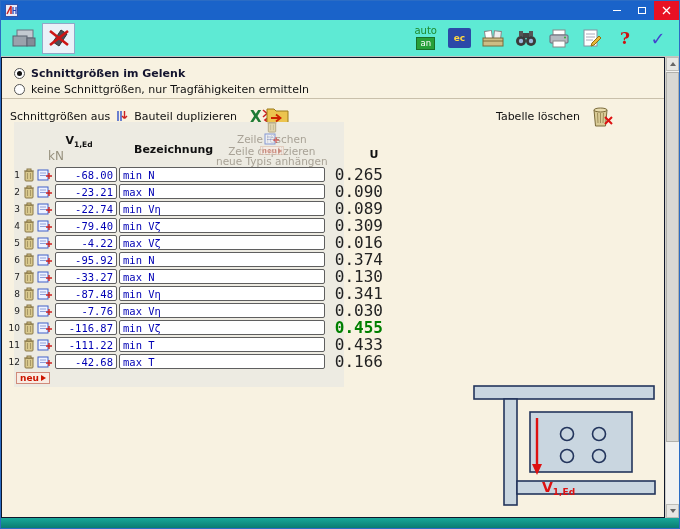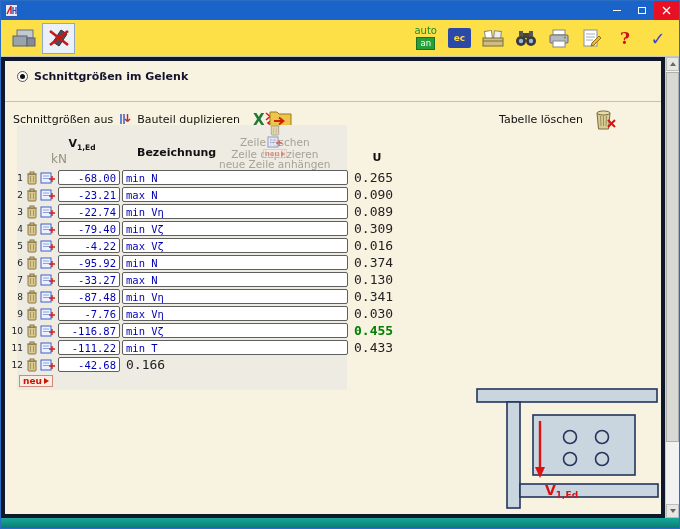--- a/index.html
+++ b/index.html
@@ -13,36 +13,36 @@
   .titlebar { height:19px; background:#1a63c9; color:#fff; display:flex; align-items:center; padding-left:4px; flex:0 0 auto; }
   .title-icon { width:13px; height:13px; margin-right:5px; display:flex; }
   .title-text { font-size:10.5px; white-space:nowrap; overflow:hidden; }
   .win-btns { margin-left:auto; display:flex; height:100%; }
   .win-btn { width:25px; height:100%; display:flex; align-items:center; justify-content:center; cursor:default; }
   .glyph-min { width:8px; height:1px; background:#fff; display:block; }
   .glyph-max { width:8px; height:7px; border:1px solid #fff; display:block; }
   .win-btn.close { background:#e81123; }
 
   
-  .toolbar { height:37px; background:#fde047; border-bottom:1px solid #c6c6c2; display:flex; align-items:center; padding:0 6px; flex:0 0 auto; }
+  .toolbar { height:37px; background:#5eead4; border-bottom:1px solid #c6c6c2; display:flex; align-items:center; padding:0 6px; flex:0 0 auto; }
   .tb-btn { width:33px; height:31px; display:flex; align-items:center; justify-content:center; border:1px solid transparent; margin-right:2px; }
   .tb-btn.selected { border:1px solid #8fa8c8; background:#eaf1f8; }
   .tb-right { margin-left:auto; display:flex; align-items:center; gap:11px; padding-right:4px; }
   .tb-icon { display:flex; align-items:center; justify-content:center; min-width:22px; height:24px; }
   .auto-toggle { display:flex; flex-direction:column; align-items:center; line-height:1; }
   .auto-text { color:#1e8a2e; font-size:10px; margin-bottom:1px; }
   .an-badge { background:#28a03a; color:#fff; font-size:8.5px; padding:1px 3px; border:1px solid #187028; }
   .ec-badge { width:23px; height:20px; background:#2b49a8; border-radius:2px; display:flex; align-items:center; justify-content:center; }
   .ec-text { color:#ffd740; font-weight:bold; font-size:9px; }
   .help-glyph { color:#cc1111; font-family:"DejaVu Serif","Liberation Serif",serif; font-weight:bold; font-size:17px; }
   .ok-glyph { color:#4343cf; font-weight:bold; font-size:18px; }
 
   
   .body-wrap { flex:1; display:flex; min-height:0; }
-  .content { flex:1; background:#f8f2e1; border:4px solid #0f172a; position:relative; overflow:hidden; }
+  .content { flex:1; background:#f8f2e1; border:1px solid #0f172a; position:relative; overflow:hidden; }
 
   
   .radio-row { display:flex; align-items:center; gap:6px; left:12px; cursor:default; }
   .radio { width:11px; height:11px; border-radius:50%; border:1px solid #555; background:#fff; position:relative; flex:0 0 auto; }
   .radio.checked::after { content:""; position:absolute; inset:2px; background:#101010; border-radius:50%; }
   .radio-label-bold { font-weight:bold; color:#14142e; }
 
   .separator { left:0; right:0; top:40px; border-top:1px solid #c9c0ab; }
 
   
@@ -63,22 +63,22 @@
   .menu-ico { display:flex; opacity:.6; width:15px; justify-content:center; }
 
   
   .rows { left:2px; top:108px; }
   .trow { display:flex; align-items:center; height:17px; }
   .rownum { width:18px; text-align:right; font-size:9px; padding-right:2px; color:#222; }
   .mini-btn { border:none; background:transparent; padding:0; margin:0 1px; display:flex; align-items:center; cursor:default; }
   .cell-input { height:15px; border:1px solid #5f5f5f; border-radius:2px; background:#fff;
                 color:#0000b4; font-family:"DejaVu Sans Mono","Liberation Mono",monospace; font-size:10.5px; padding:0 3px; }
   .val-input { width:62px; text-align:right; margin-left:2px; }
-  .desc-input { width:226px; margin-left:2px; }
-  .uval { width:52px; text-align:left; font-family:"DejaVu Sans Mono","Liberation Mono",monospace; font-size:13px; color:#222; margin-left:6px; }
+  .desc-input { width:206px; margin-left:2px; }
+  .uval { width:52px; text-align:right; font-family:"DejaVu Sans Mono","Liberation Mono",monospace; font-size:16px; color:#222; margin-left:6px; }
   .uval.green { color:#008000; font-weight:bold; }
 
   .neu-chip { left:14px; top:314px; display:inline-flex; align-items:center; gap:2px; border:1px solid #d08a7a;
               background:#f9ece3; color:#cc1500; font-weight:bold; font-size:9px; padding:0 3px; height:12px; cursor:default; }
   .neu-arrow { width:0; height:0; border-left:5px solid #cc1500; border-top:3px solid transparent; border-bottom:3px solid transparent; }
   .neu-mini { display:inline-flex; align-items:center; gap:1px; border:1px solid #dba; background:#fbeee8;
               color:#cc6655; font-weight:bold; font-size:7px; padding:0 1px; height:9px; }
   .neu-mini .neu-arrow { border-left-color:#cc6655; border-left-width:4px; }
 
   
@@ -192,20 +192,24 @@
     </div>
   </div>
 
   <div class="body-wrap">
     <div class="content">
 
       <div class="radio-row abs" style="top:9px;">
         <span class="radio checked"></span>
         <span class="radio-label-bold">Schnittgrößen im Gelenk</span>
       </div>
+      <div class="radio-row abs" style="top:25px;">
+        <span class="radio"></span>
+        <span>keine Schnittgrößen, nur Tragfähigkeiten ermitteln</span>
+      </div>
 
       <div class="separator abs"></div>
 
       <div class="action-group abs" style="left:8px;">
         <span class="action-label">Schnittgrößen aus</span>
         <svg width="12" height="12" viewBox="0 0 12 12">
           <path d="M2,1 v10 M5,1 v10" stroke="#3050c8" stroke-width="1.4" fill="none"></path>
           <path d="M8.5,1 v6.5 M8.5,8.5 l-2.5,-2.5 M8.5,8.5 l2.5,-2.5" stroke="#cc2222" stroke-width="1.4" fill="none"></path>
         </svg>
         <span class="action-label">Bauteil duplizieren</span>
@@ -267,21 +271,21 @@
           </span>
           <span>Zeile duplizieren</span>
         </div>
         <div class="menu-line">
           <span class="menu-ico">
             <span class="neu-mini">
                 <span>neu</span>
                 <span class="neu-arrow"></span>
               </span>
           </span>
-          <span>neue Zeile anhängen</span>
+          <span>neue Typis anhängen</span>
         </div>
       </div>
 
       <div class="rows abs" id="rows-container">
           <div class="trow">
           <span class="rownum">1</span>
           <button class="mini-btn">
             <svg width="12" height="14" viewBox="0 0 12 14">
               <rect x="2" y="3" width="8" height="10" rx="1" fill="#d9c98e" stroke="#8a7848"></rect>
               <line x1="1" y1="3" x2="11" y2="3" stroke="#8a7848"></line>
@@ -545,20 +549,21 @@
           </button>
           <button class="mini-btn">
             <svg width="15" height="12" viewBox="0 0 15 12">
               <rect x="1" y="1" width="10" height="10" fill="#eef2ff" stroke="#4060c8"></rect>
               <line x1="3" y1="4" x2="9" y2="4" stroke="#90a0d8"></line>
               <line x1="3" y1="6.5" x2="9" y2="6.5" stroke="#90a0d8"></line>
               <path d="M12,4 v6 M9,7 h6" stroke="#cc2222" stroke-width="1.4" fill="none"></path>
             </svg>
           </button>
           <input class="cell-input val-input" value="-42.68" style="">
+          <input class="cell-input desc-input" value="max T" style="">
           <span class="uval">0.166</span>
         </div>
         </div>
 
       <div class="neu-chip abs">
         <span>neu</span>
           <span class="neu-arrow"></span>
       </div>
 
       <div class="diagram abs">

